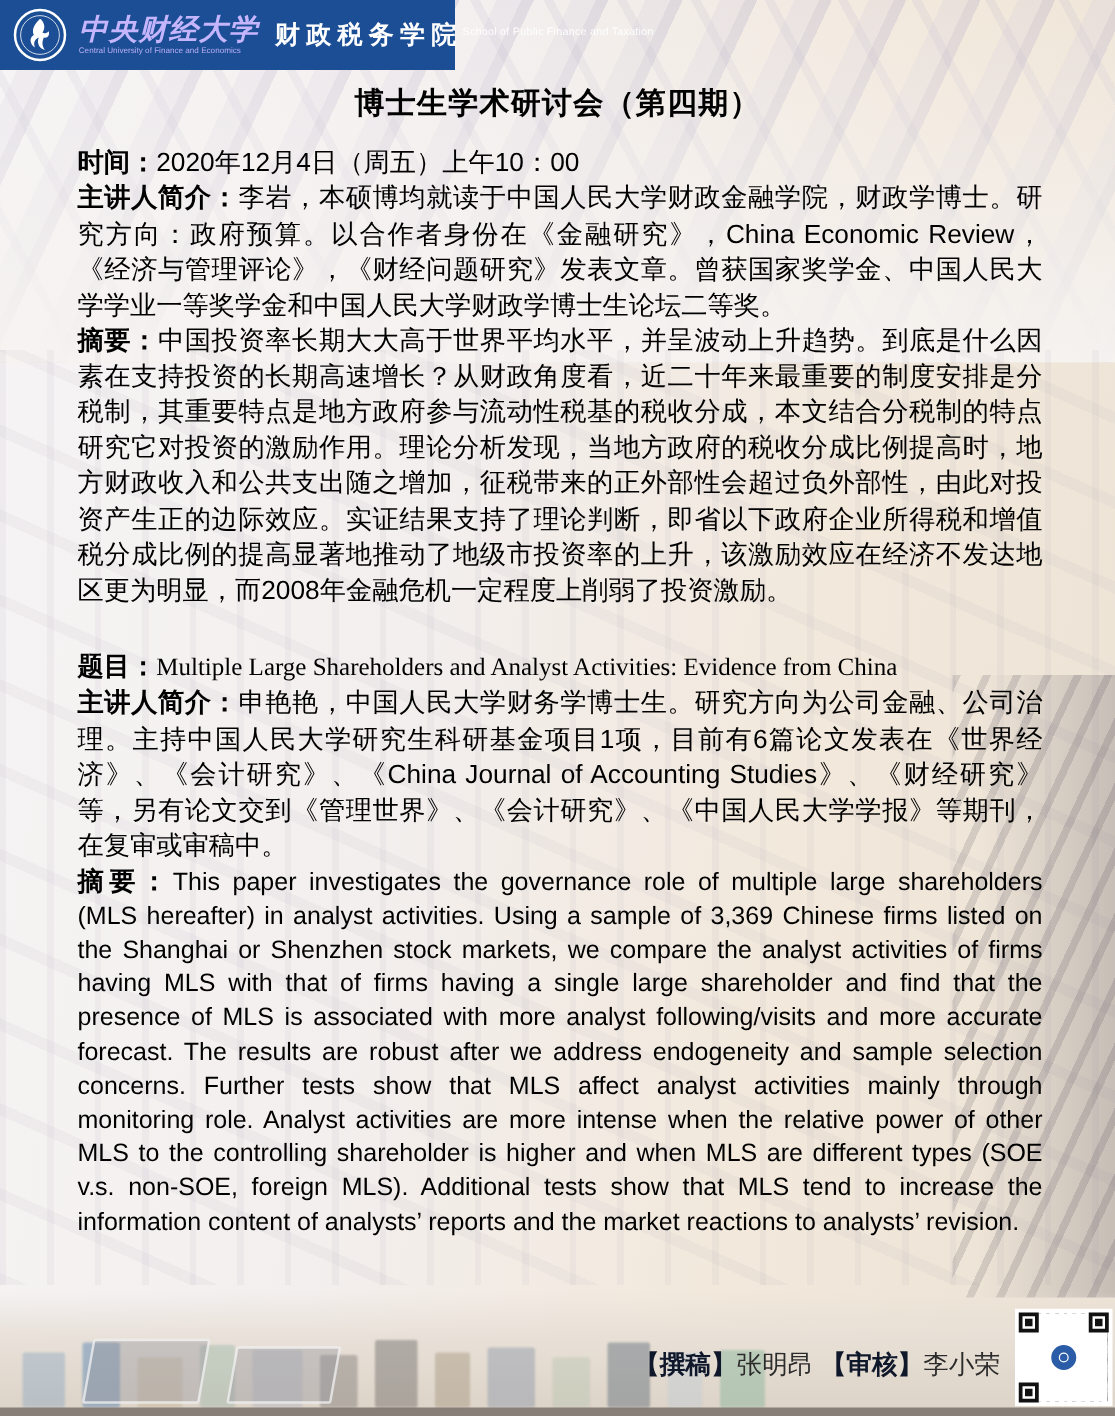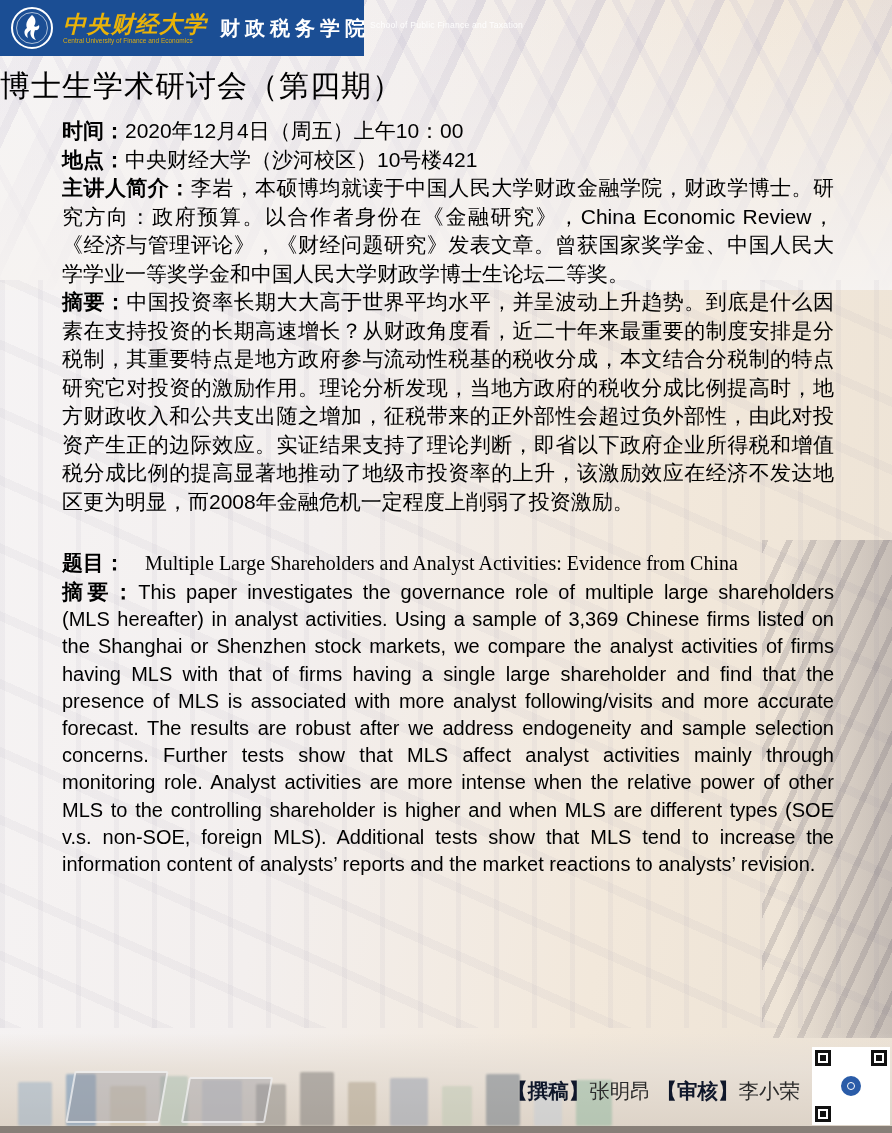--- a/index.html
+++ b/index.html
@@ -32,36 +32,36 @@
     background:linear-gradient(to bottom, rgba(240,235,229,0) 0%, rgba(231,223,214,0.85) 35%, #dcd2c6 100%);}
   .bg-chips{left:0;right:0;bottom:7px;height:80px;display:flex;align-items:flex-end;gap:14px;padding:0 18px;filter:blur(1px);}
   .chip{opacity:.45;border-radius:2px;}
   .bg-strip{left:0;right:0;bottom:0;height:7px;background:#6f6862;opacity:.78;}
   .kiosk{position:absolute;bottom:10px;background:rgba(150,150,158,.40);border:2px solid rgba(255,255,255,.65);transform:skewX(-10deg);border-radius:2px;}
 
   
   .header{position:absolute;top:0;left:0;width:364px;height:56px;z-index:6;
     display:flex;align-items:center;gap:9px;padding:0 10px;box-sizing:border-box;}
   .logo-svg{flex:0 0 auto;}
-  .univ{display:flex;flex-direction:column;color:#eab308;line-height:1;}
+  .univ{display:flex;flex-direction:column;color:#c4b5fd;line-height:1;}
   .univ-zh{font-family:"DejaVu Serif",serif;font-style:italic;font-weight:bold;font-size:23px;letter-spacing:1px;white-space:nowrap;}
   .univ-en{font-size:6.5px;margin-top:3px;opacity:.92;white-space:nowrap;}
   .school{display:flex;flex-direction:row;color:#fff;line-height:1;margin-left:4px;}
   .school-zh{font-size:20px;font-weight:bold;letter-spacing:5px;white-space:nowrap;}
   .school-en{font-size:8.6px;margin-top:3px;opacity:.95;white-space:nowrap;letter-spacing:.2px;}
 
   
-  .title{position:absolute;top:66px;left:0;width:100%;text-align:left;
-    font-size:30px;font-weight:normal;z-index:5;letter-spacing:1px;}
+  .title{position:absolute;top:66px;left:0;width:100%;text-align:center;
+    font-size:24px;font-weight:bold;z-index:5;letter-spacing:1px;}
   .content{position:absolute;left:62px;top:116px;width:772px;z-index:5;}
   .info-line{font-size:21px;line-height:29px;}
   .lbl{font-weight:bold;}
   .para{margin:0;font-size:21px;line-height:28.5px;text-align:justify;}
   .topic-line{margin-top:20px;font-size:21px;line-height:29px;}
-  .topic-en{font-family:"Liberation Serif",serif;font-size:20px;margin-left:20px;}
+  .topic-en{font-family:"Liberation Serif",serif;font-size:20px;}
   .session2{margin-top:32px;}
   .abstract-en{font-size:20px;line-height:27.2px;}
 
   
   .credits{position:absolute;right:92px;bottom:28px;z-index:6;font-size:20.5px;color:#161616;white-space:nowrap;}
   .credits .lbl{color:#0f172a;}
   .credits .name{color:#2b2b2b;}
   .qr{position:absolute;right:2px;bottom:8px;width:78px;height:78px;z-index:7;
     background:#fff;padding:4px;box-sizing:border-box;}
   .qr-pattern{position:relative;width:100%;height:100%;background-color:#fff;
@@ -125,37 +125,37 @@
     </div>
   </div>
 
   <div class="title">博士生学术研讨会（第四期）</div>
 
   <div class="content">
 
     <div class="info-line">
       <span class="lbl">时间：</span><span>2020年12月4日（周五）上午10：00</span>
     </div>
-    <div class="info-line">
-      <span class="lbl">地点：</span><span>中央财经大学（沙河校区）10号楼421</span>
-    </div>
 
     <div>
       <p class="para">
         <span class="lbl">主讲人简介：</span><span>李岩，本硕博均就读于中国人民大学财政金融学院，财政学博士。研究方向：政府预算。以合作者身份在《金融研究》，China Economic Review，《经济与管理评论》，《财经问题研究》发表文章。曾获国家奖学金、中国人民大学学业一等奖学金和中国人民大学财政学博士生论坛二等奖。</span>
       </p>
       <p class="para">
         <span class="lbl">摘要：</span><span>中国投资率长期大大高于世界平均水平，并呈波动上升趋势。到底是什么因素在支持投资的长期高速增长？从财政角度看，近二十年来最重要的制度安排是分税制，其重要特点是地方政府参与流动性税基的税收分成，本文结合分税制的特点研究它对投资的激励作用。理论分析发现，当地方政府的税收分成比例提高时，地方财政收入和公共支出随之增加，征税带来的正外部性会超过负外部性，由此对投资产生正的边际效应。实证结果支持了理论判断，即省以下政府企业所得税和增值税分成比例的提高显著地推动了地级市投资率的上升，该激励效应在经济不发达地区更为明显，而2008年金融危机一定程度上削弱了投资激励。</span>
       </p>
     </div>
 
     <div class="session2">
       <div class="topic-line" style="margin-top:0;">
         <span class="lbl">题目：</span><span class="topic-en">Multiple Large Shareholders and Analyst Activities: Evidence from China</span>
       </div>
+      <p class="para">
+        <span class="lbl">主讲人简介：</span><span>申艳艳，中国人民大学财务学博士生。研究方向为公司金融、公司治理。主持中国人民大学研究生科研基金项目1项，目前有6篇论文发表在《世界经济》、《会计研究》、《China Journal of Accounting Studies》、《财经研究》等，另有论文交到《管理世界》、《会计研究》、《中国人民大学学报》等期刊，在复审或审稿中。</span>
+      </p>
       <p class="para abstract-en">
         <span class="lbl" style="font-size:21px;">摘要：</span><span>This paper investigates the governance role of multiple large shareholders (MLS hereafter) in analyst activities. Using a sample of 3,369 Chinese firms listed on the Shanghai or Shenzhen stock markets, we compare the analyst activities of firms having MLS with that of firms having a single large shareholder and find that the presence of MLS is associated with more analyst following/visits and more accurate forecast. The results are robust after we address endogeneity and sample selection concerns. Further tests show that MLS affect analyst activities mainly through monitoring role. Analyst activities are more intense when the relative power of other MLS to the controlling shareholder is higher and when MLS are different types (SOE v.s. non-SOE, foreign MLS). Additional tests show that MLS tend to increase the information content of analysts’ reports and the market reactions to analysts’ revision.</span>
       </p>
     </div>
   </div>
 
   <div class="credits">
     <span class="lbl">【撰稿】</span><span class="name">张明昂</span>
     <span class="lbl">【审核】</span><span class="name">李小荣</span>
   </div>

